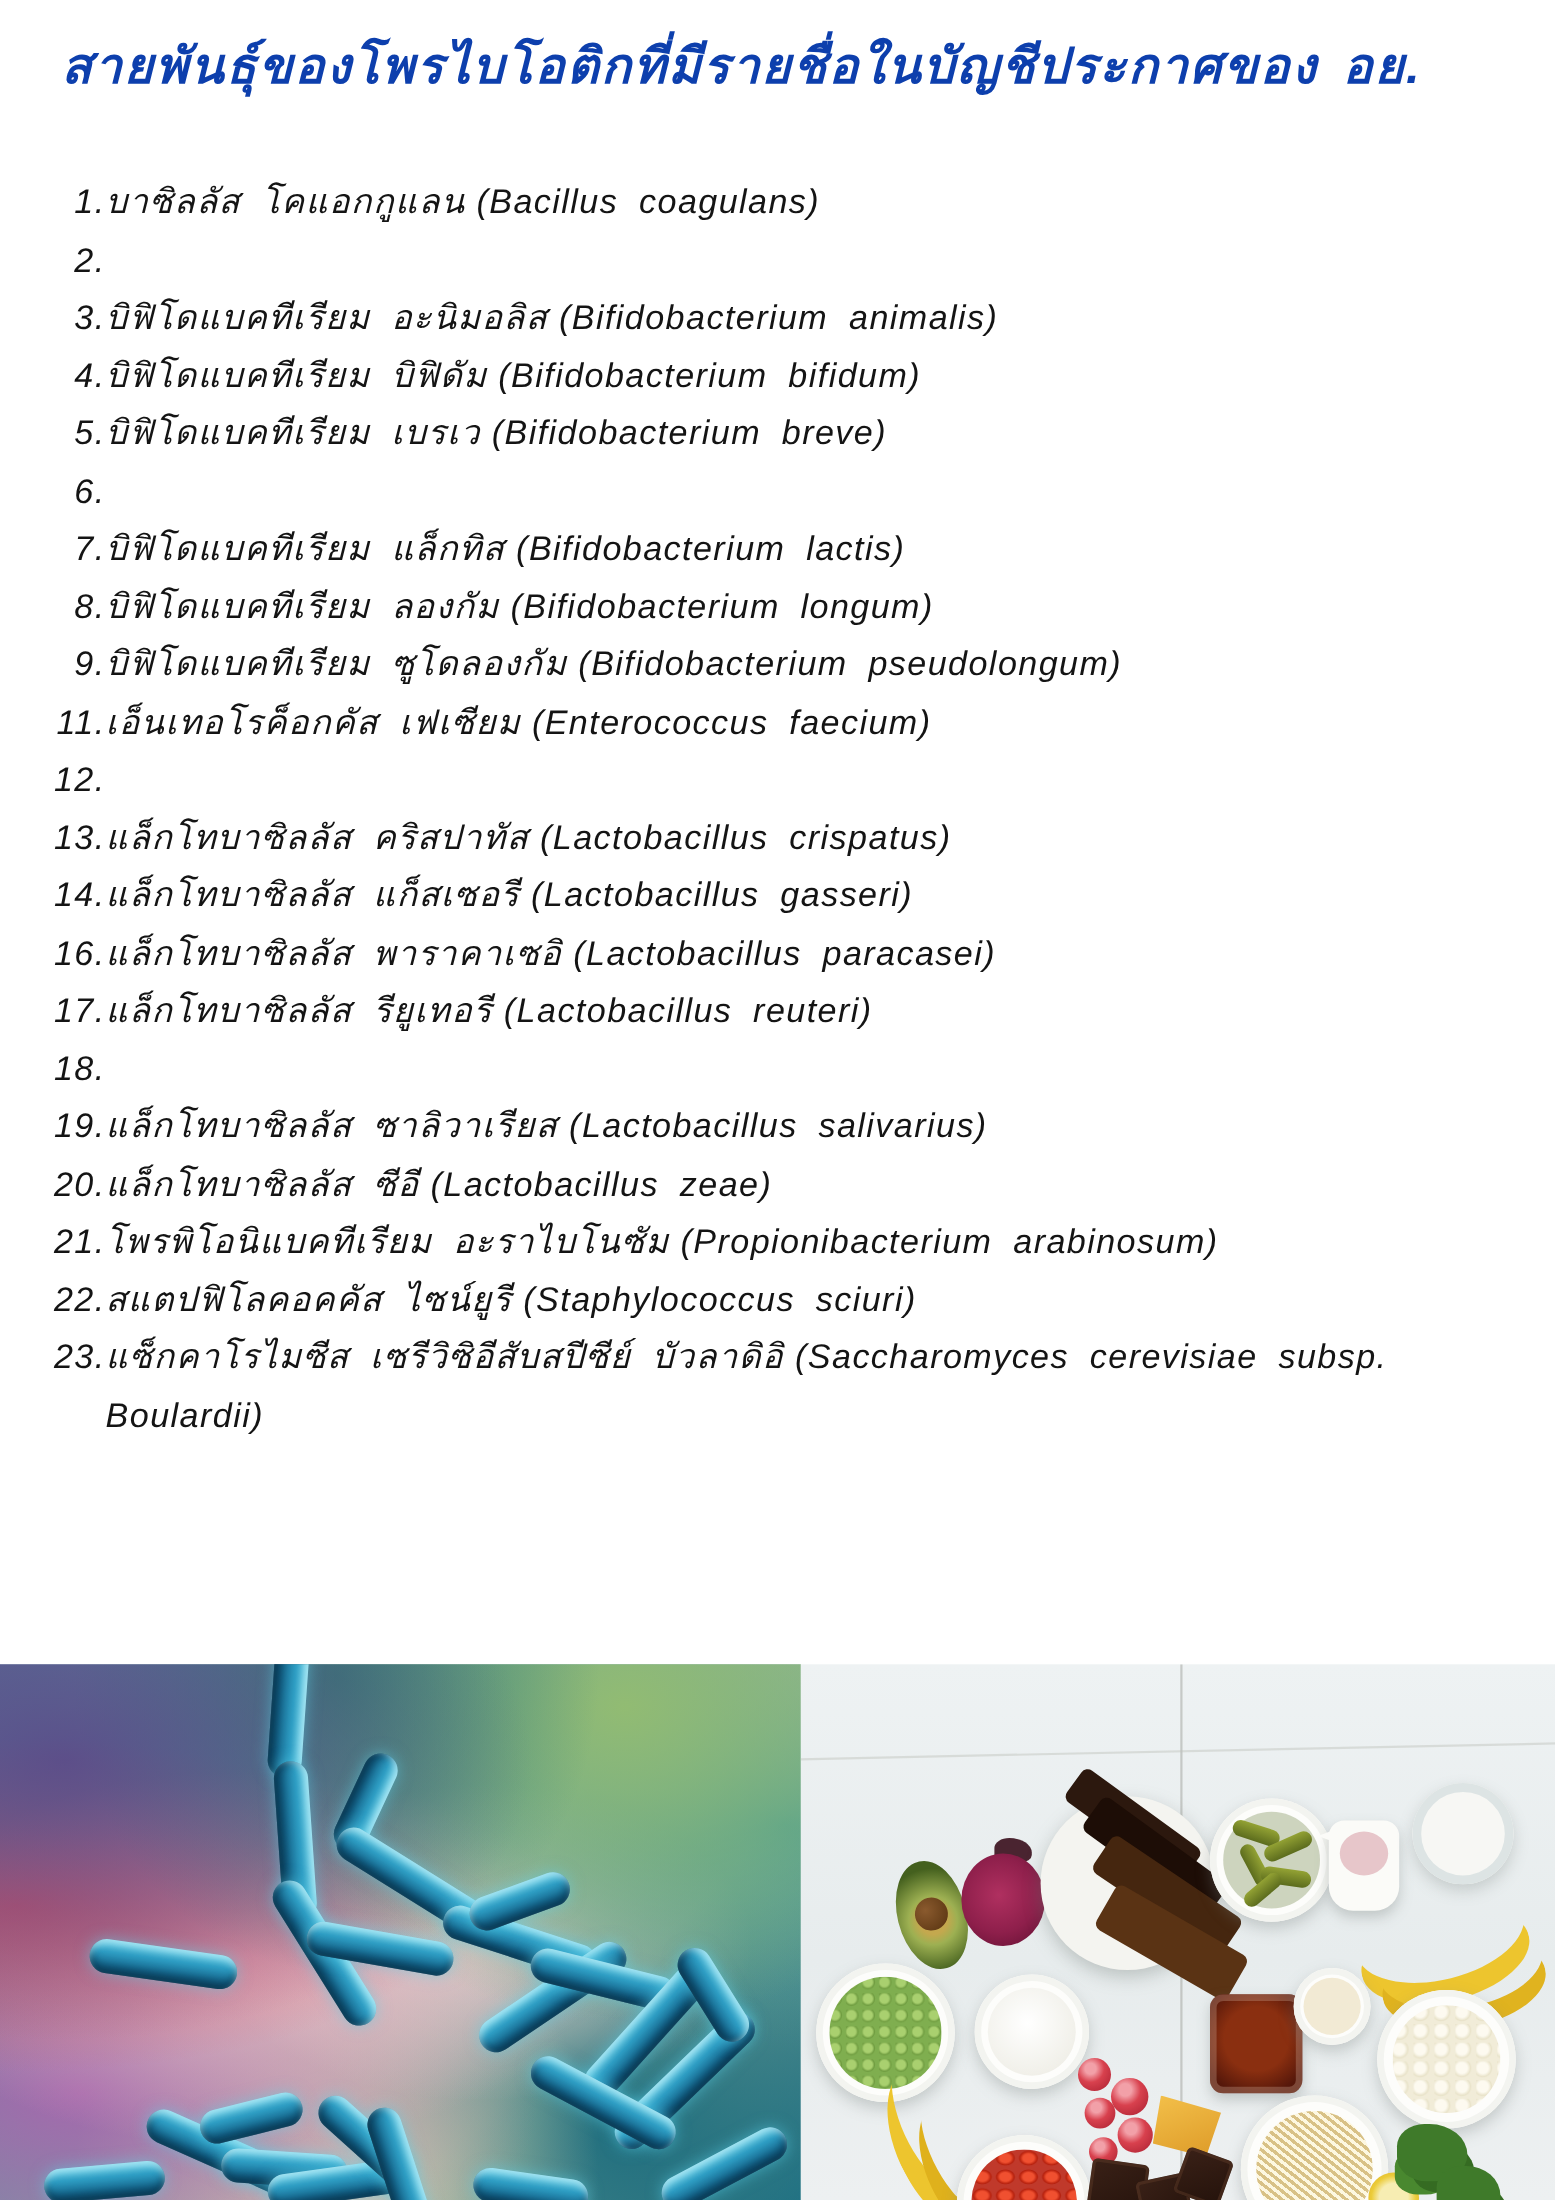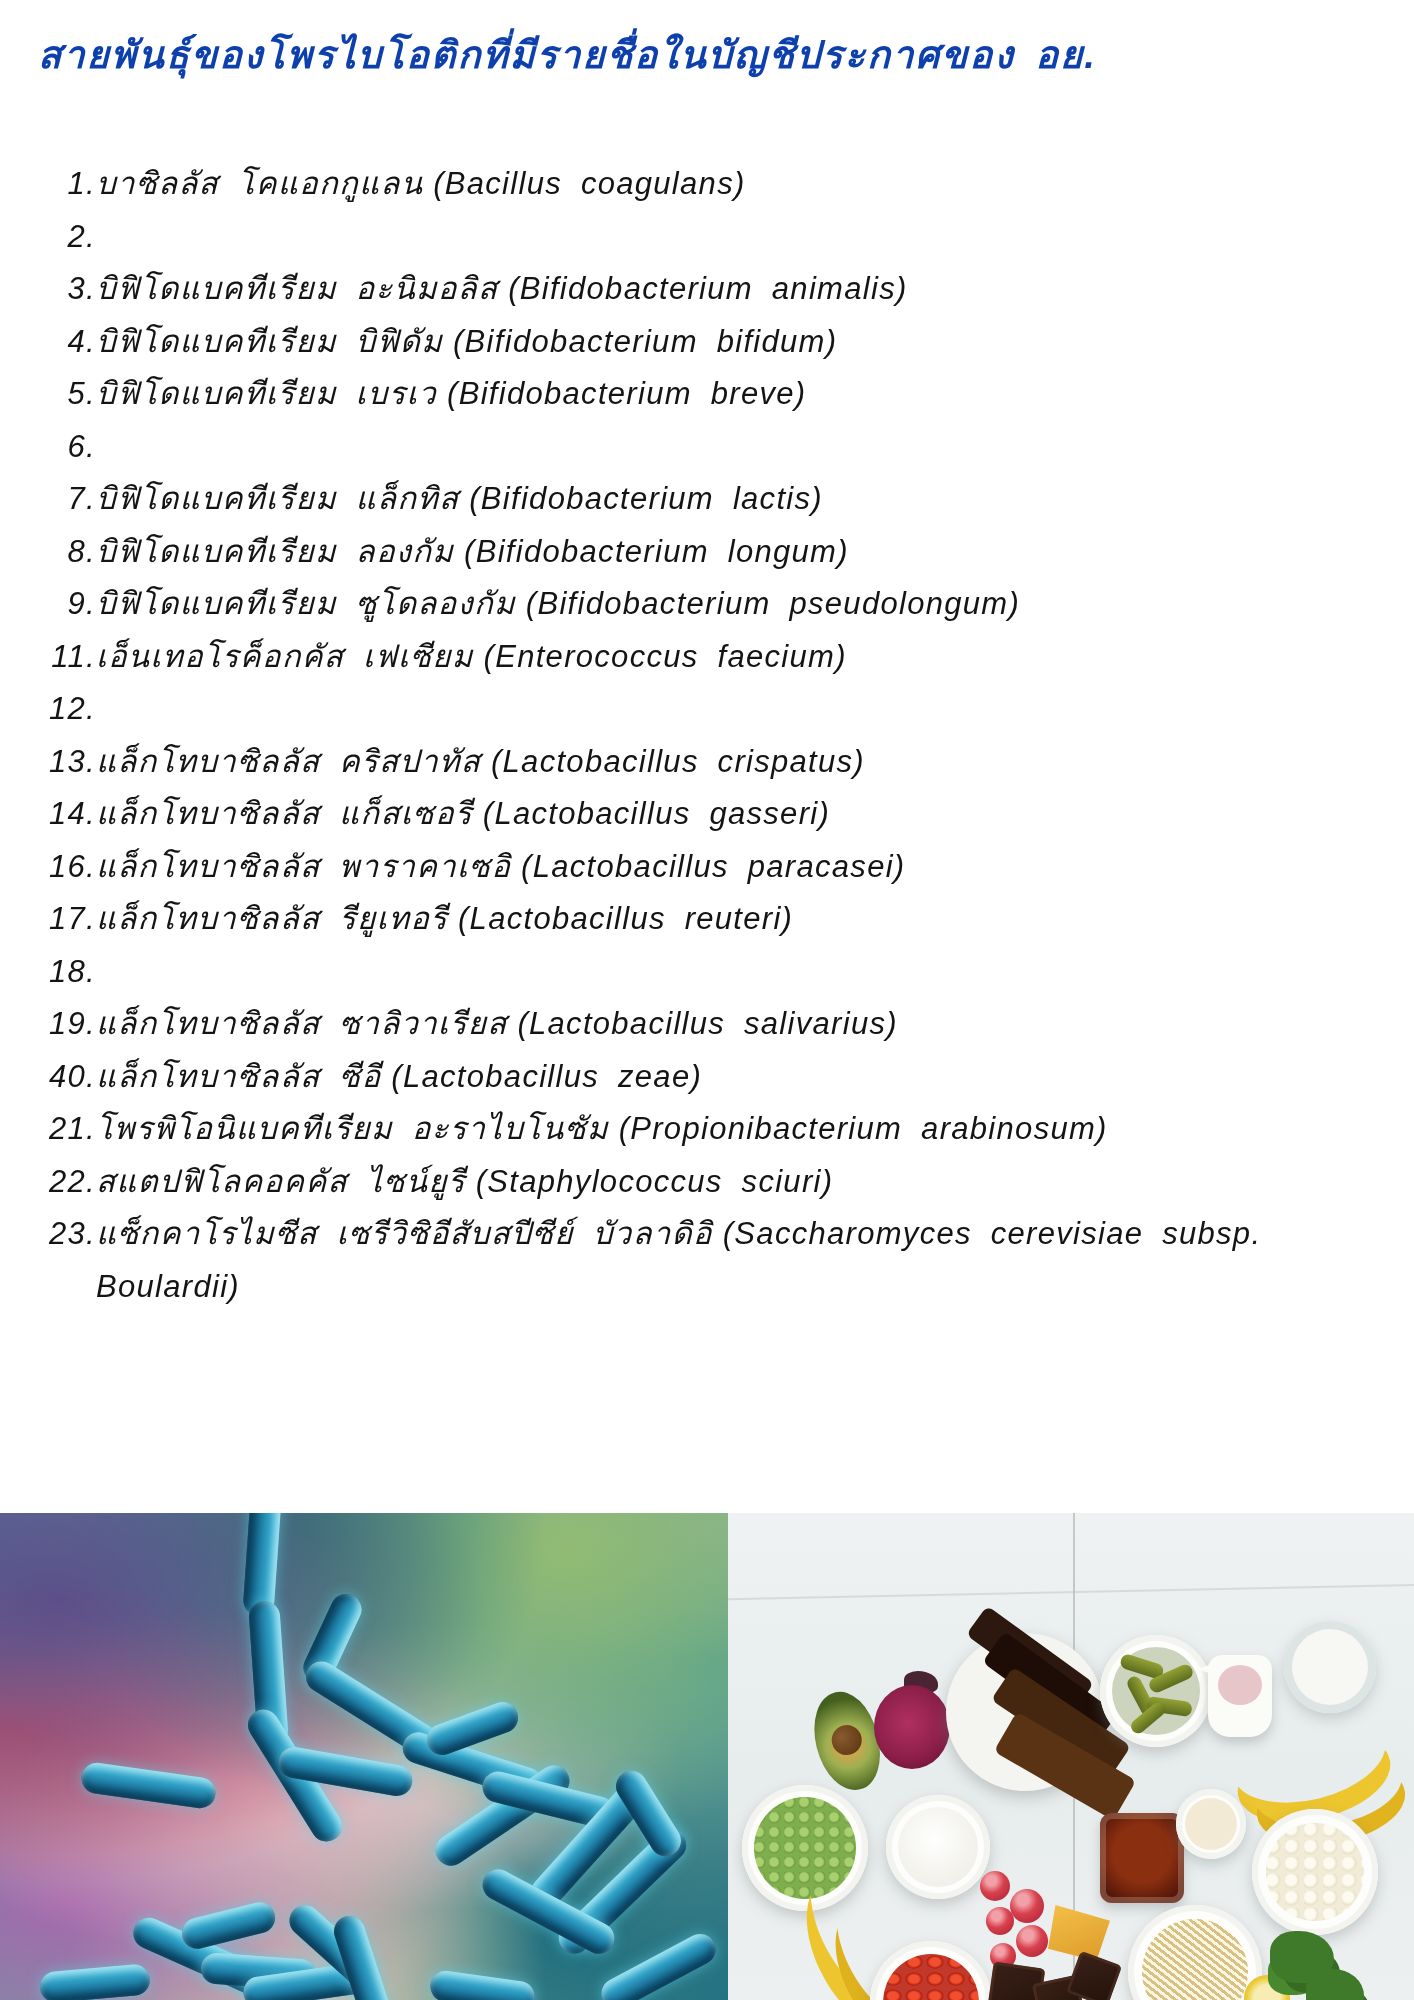--- a/index.html
+++ b/index.html
@@ -1,20 +1,20 @@
 <!DOCTYPE html>
 <html lang="th"><head>
 <meta charset="utf-8">
 <style>
   html,body{margin:0;padding:0;background:#ffffff;}
   .page{position:relative;width:1414px;height:2000px;background:#fff;overflow:hidden;
         font-family:"Liberation Sans","DejaVu Sans",sans-serif;}
   
-  .title{position:absolute;left:38px;top:30px;width:1330px;
-         font-size:38px;font-weight:bold;font-style:italic;
+  .title{position:absolute;left:56px;top:30px;width:1330px;
+         font-size:45px;font-weight:bold;font-style:italic;
          color:#0d3fad;letter-spacing:2px;word-spacing:8px;line-height:1.35;}
   
   .plist{position:absolute;left:38px;top:158px;width:1330px;margin:0;padding:0;list-style:none;
          font-size:31px;font-style:italic;color:#141414;letter-spacing:1.3px;word-spacing:9px;}
   .row{display:flex;align-items:flex-start;line-height:52.5px;}
   .num{flex:0 0 58px;text-align:right;white-space:nowrap;}
   .txt{max-width:1250px;}
   .latin{margin-left:10px;}
   
   .figs{position:absolute;left:0;top:1513px;width:1414px;height:487px;display:flex;}
@@ -152,21 +152,21 @@
       <li class="row">
         <span class="num">18.</span>
       </li>
 
       <li class="row">
         <span class="num">19.</span>
         <span class="txt"><span>แล็กโทบาซิลลัส ซาลิวาเรียส</span><span class="latin">(Lactobacillus salivarius)</span></span>
       </li>
 
       <li class="row">
-        <span class="num">40.</span>
+        <span class="num">20.</span>
         <span class="txt"><span>แล็กโทบาซิลลัส ซีอี</span><span class="latin">(Lactobacillus zeae)</span></span>
       </li>
 
       <li class="row">
         <span class="num">21.</span>
         <span class="txt"><span>โพรพิโอนิแบคทีเรียม อะราไบโนซัม</span><span class="latin">(Propionibacterium arabinosum)</span></span>
       </li>
 
       <li class="row">
         <span class="num">22.</span>

